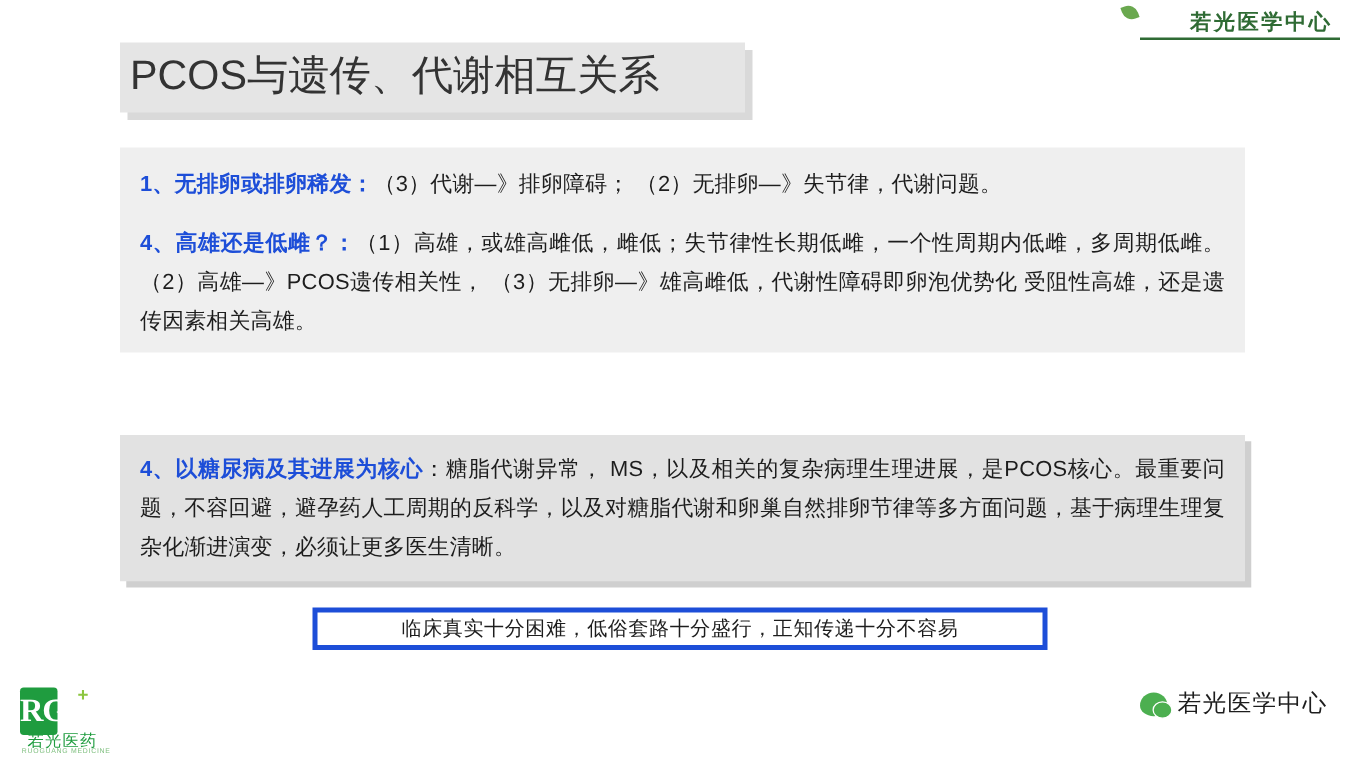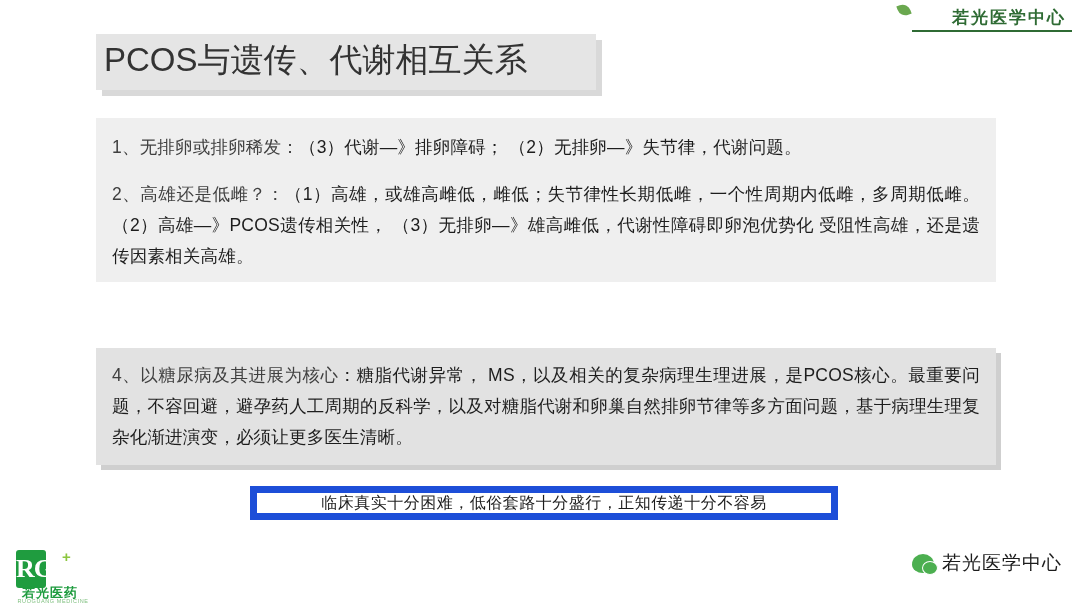--- a/index.html
+++ b/index.html
@@ -95,30 +95,30 @@
 
   .para {
     font-size: 17.5px;
     line-height: 31px;
     color: #1d1d1d;
     margin: 0 0 16px 0;
     text-align: justify;
     letter-spacing: 0.2px;
   }
   .para:last-child { margin-bottom: 0; }
-  .para b { font-weight: normal; color: #404040; }
+  .para b { font-weight: bold; color: #1d4ed8; }
 
   
   .quote {
     position: absolute;
     left: 250px;
     top: 486px;
     width: 588px;
     height: 34px;
-    border: 7px solid #1d4ed8;
+    border: 4px solid #1d4ed8;
     box-sizing: border-box;
     display: flex;
     align-items: center;
     justify-content: center;
     font-size: 16px;
     color: #1d1d1d;
     background: #ffffff;
     letter-spacing: 0.5px;
   }
 
@@ -155,21 +155,21 @@
     font-weight: bold;
   }
   .logo-cn {
     position: absolute;
     left: 0;
     top: 38px;
     width: 80px;
     text-align: center;
     color: #1f9c3f;
     font-family: "Liberation Serif", serif;
-    font-weight: bold;
+    font-weight: normal;
     font-size: 13px;
     letter-spacing: 1px;
   }
   .logo-en {
     position: absolute;
     left: 0;
     top: 52px;
     width: 86px;
     text-align: center;
     color: #7fbf7f;
@@ -223,21 +223,21 @@
 
   <div class="title-wrap">
     <div class="title">PCOS与遗传、代谢相互关系</div>
   </div>
 
   <div class="panel">
     <p class="para">
       <b>1、无排卵或排卵稀发：</b><span>（3）代谢—》排卵障碍； （2）无排卵—》失节律，代谢问题。</span>
     </p>
     <p class="para">
-      <b>2、高雄还是低雌？：</b><span>（1）高雄，或雄高雌低，雌低；失节律性长期低雌，一个性周期内低雌，多周期低雌。（2）高雄—》PCOS遗传相关性， （3）无排卵—》雄高雌低，代谢性障碍即卵泡优势化 受阻性高雄，还是遗传因素相关高雄。</span>
+      <b>4、高雄还是低雌？：</b><span>（1）高雄，或雄高雌低，雌低；失节律性长期低雌，一个性周期内低雌，多周期低雌。（2）高雄—》PCOS遗传相关性， （3）无排卵—》雄高雌低，代谢性障碍即卵泡优势化 受阻性高雄，还是遗传因素相关高雄。</span>
     </p>
   </div>
 
   <div class="panel-2">
     <p class="para">
       <b>4、以糖尿病及其进展为核心</b><span>：糖脂代谢异常， MS，以及相关的复杂病理生理进展，是PCOS核心。最重要问题，不容回避，避孕药人工周期的反科学，以及对糖脂代谢和卵巢自然排卵节律等多方面问题，基于病理生理复杂化渐进演变，必须让更多医生清晰。</span>
     </p>
   </div>
 
   <div class="quote">临床真实十分困难，低俗套路十分盛行，正知传递十分不容易</div>

